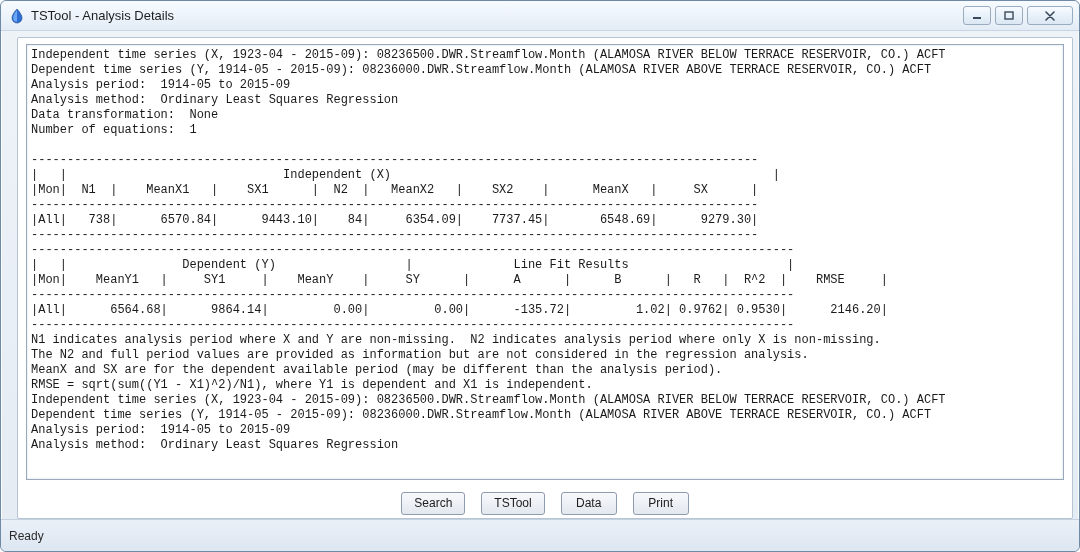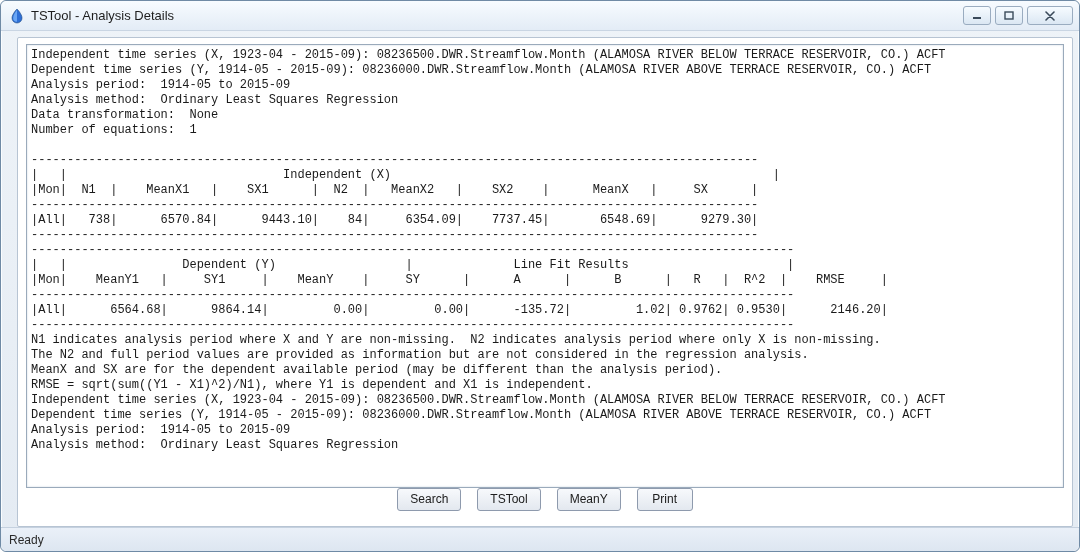--- a/index.html
+++ b/index.html
@@ -54,33 +54,33 @@
     color: #1a1a1a;
   }
   
   .textpanel pre::-webkit-scrollbar { width: 17px; height: 17px; }
   .textpanel pre::-webkit-scrollbar-track { background: #f0f0f0; }
   .textpanel pre::-webkit-scrollbar-thumb {
     background: linear-gradient(#e7eef7,#c9d7e8);
     border: 1px solid #9cb0c6; border-radius: 2px;
   }
   .btnrow {
-    position: absolute; left: 0; right: 0; bottom: 14px; height: 26px;
+    position: absolute; left: 0; right: 0; bottom: 2px; height: 26px;
     display: flex; justify-content: center; align-items: center; gap: 16px;
   }
   .btn {
     min-width: 56px; height: 23px; padding: 0 12px;
     border: 1px solid #8e9aad; border-radius: 3px;
     background: linear-gradient(#f7f9fc, #e3e8ef);
     font-size: 12px; color: #202020;
     display: flex; align-items: center; justify-content: center;
     cursor: default;
   }
   .statusbar {
-    height: 24px; padding: 0 8px;
+    height: 32px; padding: 0 8px;
     font-size: 12px; color: #2a2a2a;
     display: flex; align-items: center;
     background: linear-gradient(#eaf0f8,#dde6f1);
     border-top: 1px solid #c5d1df;
     border-radius: 0 0 6px 6px;
   }
 </style>
 </head>
 <body>
 
@@ -139,21 +139,21 @@
 MeanX and SX are for the dependent available period (may be different than the analysis period).
 RMSE = sqrt(sum((Y1 - X1)^2)/N1), where Y1 is dependent and X1 is independent.
 Independent time series (X, 1923-04 - 2015-09): 08236500.DWR.Streamflow.Month (ALAMOSA RIVER BELOW TERRACE RESERVOIR, CO.) ACFT
 Dependent time series (Y, 1914-05 - 2015-09): 08236000.DWR.Streamflow.Month (ALAMOSA RIVER ABOVE TERRACE RESERVOIR, CO.) ACFT
 Analysis period:  1914-05 to 2015-09
 Analysis method:  Ordinary Least Squares Regression</pre>
     </div>
     <div class="btnrow">
       <div class="btn">Search</div>
       <div class="btn">TSTool</div>
-      <div class="btn">MeanY</div>
+      <div class="btn">Data</div>
       <div class="btn">Print</div>
     </div>
   </div>
 
   <div class="statusbar">
     <span>Ready</span>
   </div>
 
 </div>
 

